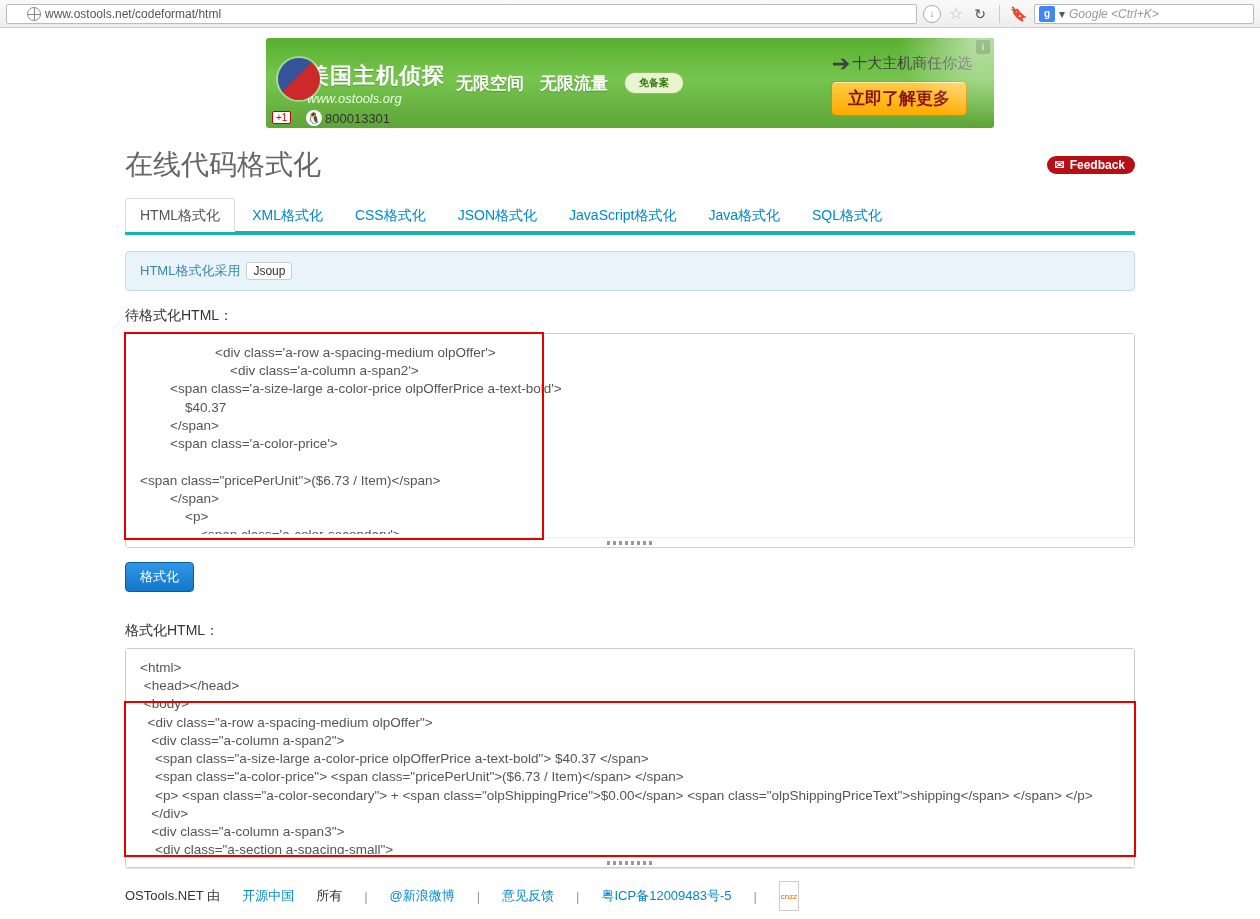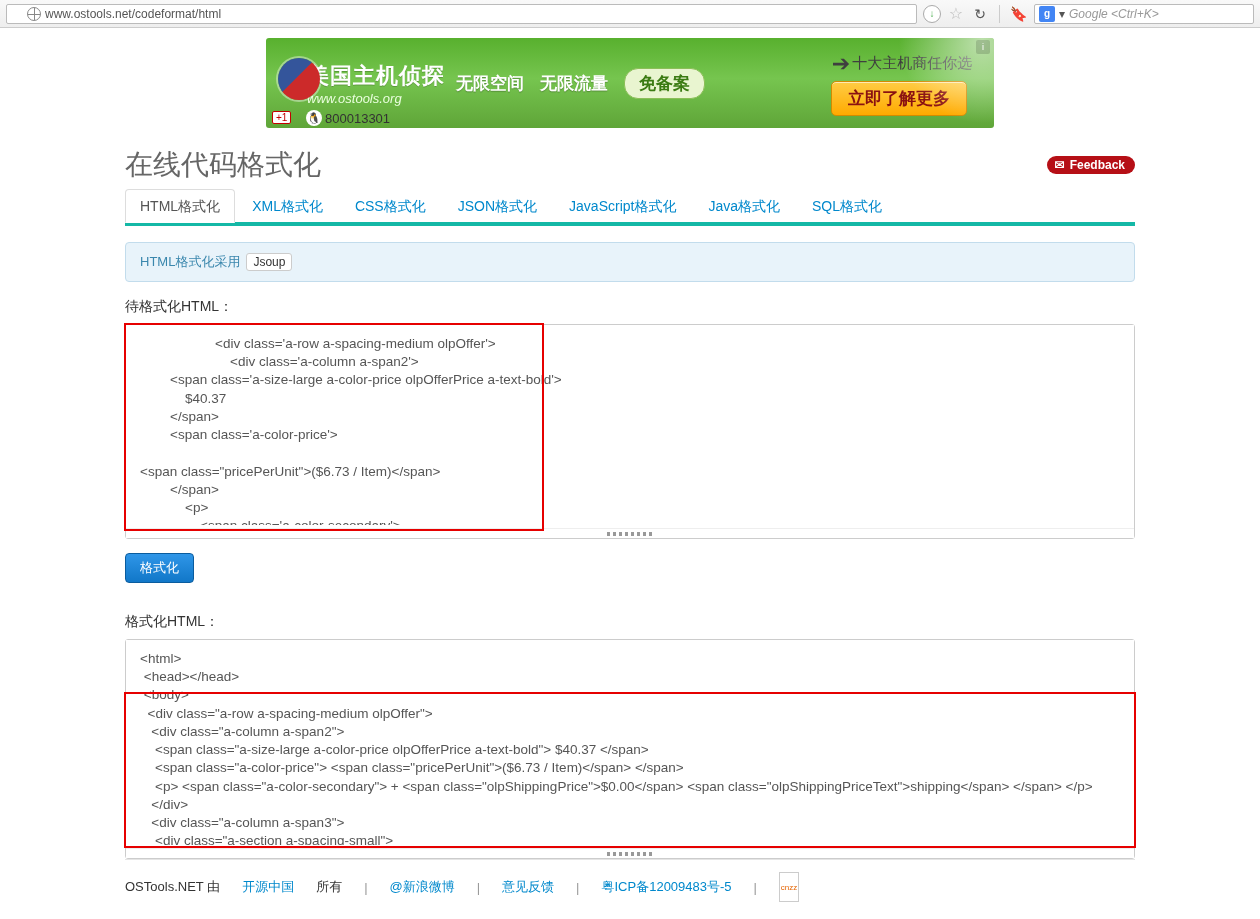--- a/index.html
+++ b/index.html
@@ -30,30 +30,30 @@
 .banner-left{width:190px;display:flex;flex-direction:column;align-items:center;justify-content:center;gap:2px;position:relative;}
 .flag-ball{width:42px;height:42px;border-radius:50%;background:linear-gradient(135deg,#34559b 45%,#cc2a2a 46%);position:absolute;left:12px;top:20px;box-shadow:0 0 0 2px rgba(255,255,255,.4);}
 .brand-col{margin-left:30px;text-align:left;}
 .brand-cn{font-weight:bold;font-size:22px;text-shadow:0 1px 0 rgba(0,0,0,.2);letter-spacing:1px;}
 .brand-url{font-style:italic;font-size:13px;color:#eaffde;}
 .plus-badge{position:absolute;bottom:4px;left:6px;background:#fff;border:1px solid #c40000;color:#c40000;font-size:10px;padding:0 3px;border-radius:2px;}
 .qq{position:absolute;bottom:2px;left:40px;font-size:13px;color:#333;display:flex;align-items:center;gap:3px;}
 .qq-icon{width:16px;height:16px;border-radius:50%;background:#fff;display:flex;align-items:center;justify-content:center;color:#111;font-size:11px;}
 .banner-mid{flex:1;display:flex;align-items:center;justify-content:flex-start;}
 .mid-top{display:flex;align-items:center;gap:16px;font-size:17px;font-weight:bold;color:#fff;text-shadow:0 1px 1px rgba(0,0,0,.25);}
-.pill{background:#e9f5d0;color:#3b7b13;border:1.5px solid #8bbf58;border-radius:14px;padding:3px 14px;font-size:17px;font-weight:bold;text-shadow:none;}
+.pill{background:#e9f5d0;color:#3b7b13;border:1.5px solid #8bbf58;border-radius:14px;padding:3px 14px;font-size:10px;font-weight:bold;text-shadow:none;}
 .mid-big{font-size:24px;font-weight:900;color:#fff864;text-shadow:0 2px 0 #2c6a10,0 0 2px rgba(0,0,0,.3);letter-spacing:1px;margin-top:2px;}
 .banner-right{width:190px;display:flex;flex-direction:column;align-items:center;justify-content:center;gap:4px;}
 .slogan-cn{color:#3f3f3f;font-size:15px;font-family:"KaiTi",serif;}
 .arrow{color:#3f3f3f;font-size:22px;align-self:flex-start;margin-left:6px;}
 .cta-btn{background:linear-gradient(#ffcc44,#ffaa00);color:#8a1111;font-weight:bold;font-size:17px;padding:5px 16px;border-radius:5px;border:1px solid #d38b00;box-shadow:inset 0 1px 0 rgba(255,255,255,.6);}
 .ad-x{position:absolute;top:2px;right:4px;width:14px;height:14px;background:rgba(0,0,0,.15);border-radius:2px;display:flex;align-items:center;justify-content:center;font-size:9px;}
 
 
-.title-row{display:flex;align-items:center;justify-content:space-between;margin:12px 0 5px;}
+.title-row{display:flex;align-items:center;justify-content:space-between;margin:12px 0 14px;}
 h1.page-title{font-size:28px;font-weight:400;color:#666;}
 .feedback-btn{background:#B60F16;color:#fff;border-radius:9px;font-size:12px;padding:2px 10px 2px 8px;display:flex;align-items:center;gap:5px;font-weight:bold;}
 .feedback-btn::before{content:"✉";font-size:12px;}
 
 
 .tabs{display:flex;border-bottom:4px solid #14b8a6;gap:2px;flex-wrap:wrap;}
 .tab{padding:9px 14px;color:#0088cc;font-size:14px;cursor:pointer;border:1px solid transparent;margin-bottom:-1px;line-height:1;}
 .tab.active{border-color:#ddd #ddd #fff;border-radius:4px 4px 0 0;background:#fff;color:#555;}
 
 

